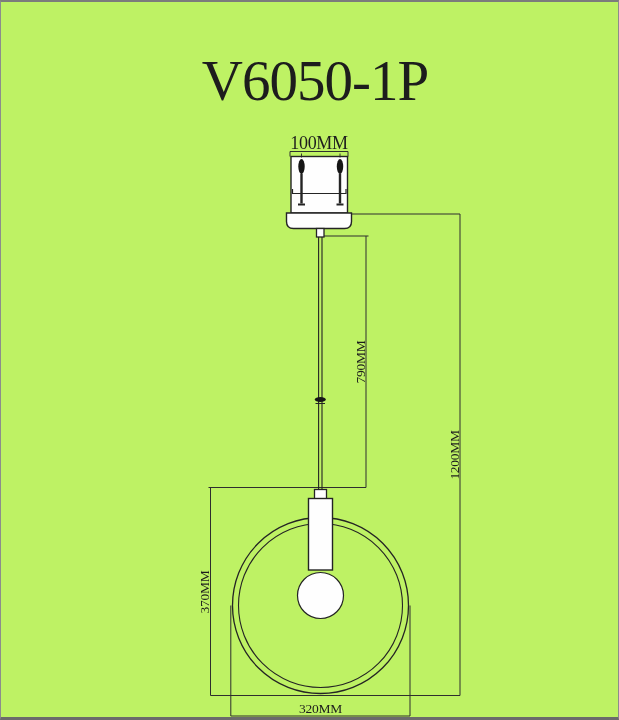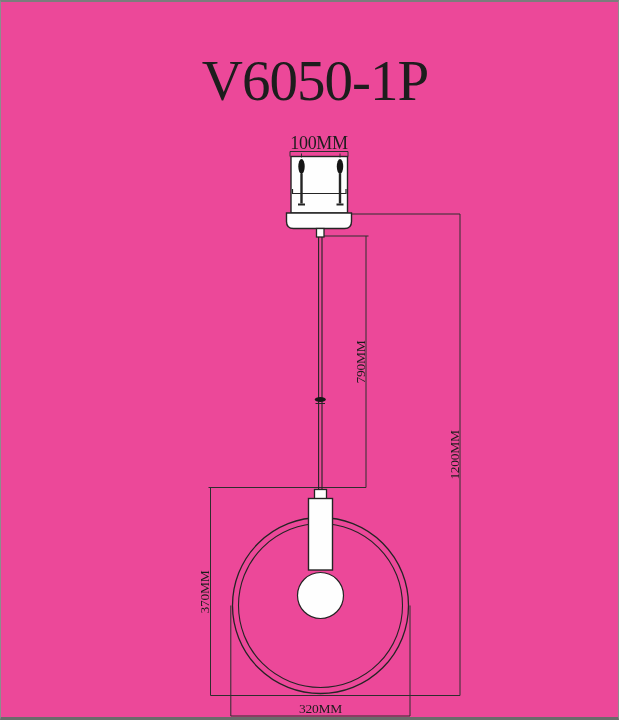--- a/index.html
+++ b/index.html
@@ -1,21 +1,21 @@
 <!DOCTYPE html>
 <html><head>
 <meta charset="utf-8">
 <style>
   html, body { margin: 0; padding: 0; background: #ffffff; }
   #page {
     position: relative;
     width: 619px;
     height: 720px;
     box-sizing: border-box;
-    background: #ec4899;
+    background: #bef264;
     border-top: 2px solid #7c7c7c;
     border-left: 1px solid #8c8c8c;
     border-right: 1px solid #8c8c8c;
     border-bottom: 3px solid #6b6b6b;
     overflow: hidden;
     font-family: "Liberation Serif", serif;
   }
   svg { position: absolute; top: -2px; left: -1px; }
   .ln   { stroke: #242424; fill: none; }
   .fill { fill: #fefefe; stroke: #242424; }

